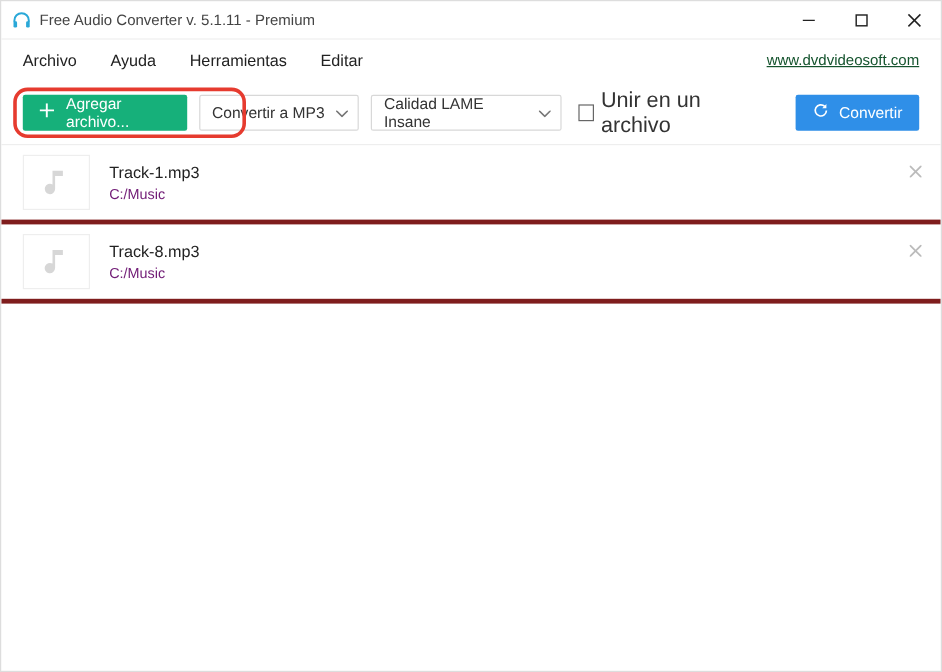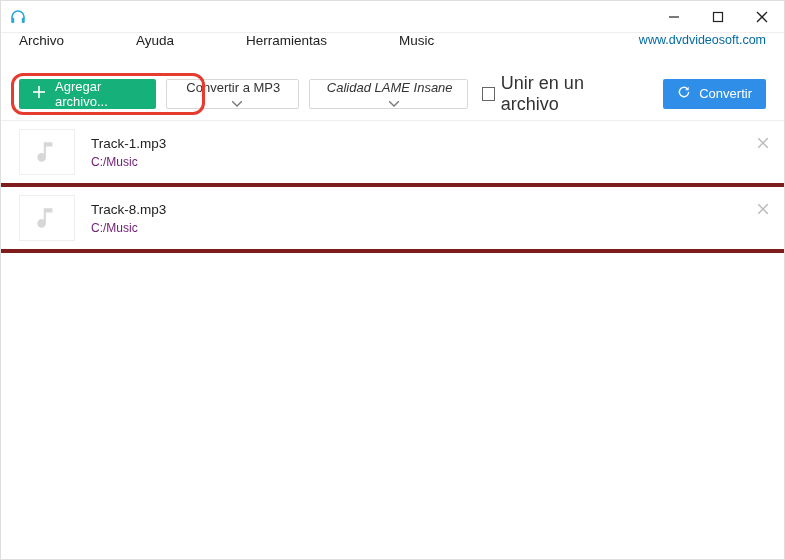--- a/index.html
+++ b/index.html
@@ -35,31 +35,32 @@
   .winbtn {
     width: 44px; height: 32px;
     display: flex; align-items: center; justify-content: center;
     color: #222;
   }
   .winbtn svg { display:block; }
   
   .menubar {
     height: 34px;
     display: flex;
+    align-items: center;
     padding: 0 18px;
-    gap: 44px;
   }
   .menubar .menuitem {
     margin-right: 28px;
     font-size: 13.5px;
     color: #222;
   }
   .menubar .spacer { flex: 1; }
   .menubar .brandlink {
-    color: #0369a1;
+    color: #14532d;
+    text-decoration: underline;
     font-size: 12.5px;
   }
   
   .toolbar {
     height: 54px;
     display: flex;
     align-items: center;
     padding: 0 18px;
     gap: 10px;
     border-bottom: 1px solid #eee;
@@ -93,24 +94,23 @@
     height: 30px;
     border: 1px solid #d8d8d8;
     display: flex;
     align-items: center;
     padding: 0 8px 0 10px;
     font-size: 13px;
     color: #333;
     background: #fff;
     border-radius: 2px;
     justify-content: space-between;
-    flex-direction: column;
   }
   .dd-format { width: 150px; }
-  .dd-quality { width: 180px; font-style: italic; }
+  .dd-quality { width: 180px; }
   .chev {
     color: #777;
     margin-left: 8px;
   }
   .checkbox-wrap {
     display: flex;
     align-items: center;
     gap: 6px;
     font-size: 18px;
     color: #333;
@@ -175,20 +175,21 @@
 <body>
 
 <div class="titlebar">
   <span class="app-icon">
     <svg width="18" height="18" viewBox="0 0 24 24">
       <path fill="none" stroke="#2aa8d8" stroke-width="2.2" d="M4 14v-2a8 8 0 0 1 16 0v2"></path>
       <rect x="3" y="13" width="4" height="7" rx="1.5" fill="#2aa8d8"></rect>
       <rect x="17" y="13" width="4" height="7" rx="1.5" fill="#2aa8d8"></rect>
     </svg>
   </span>
+  <span class="title">Free Audio Converter v. 5.1.11 - Premium</span>
   <span class="spacer"></span>
   <span class="winbtn">
     <svg width="12" height="12">
         <line x1="1" y1="6" x2="11" y2="6" stroke="#222" stroke-width="1.2"></line>
       </svg>
   </span>
   <span class="winbtn">
     <svg width="12" height="12">
         <rect x="1.5" y="1.5" width="9" height="9" fill="none" stroke="#222" stroke-width="1.2"></rect>
       </svg>
@@ -198,21 +199,21 @@
       <line x1="1" y1="1" x2="11" y2="11" stroke="#222" stroke-width="1.3"></line>
       <line x1="11" y1="1" x2="1" y2="11" stroke="#222" stroke-width="1.3"></line>
     </svg>
   </span>
 </div>
 
 <div class="menubar">
   <span class="menuitem">Archivo</span>
   <span class="menuitem">Ayuda</span>
   <span class="menuitem">Herramientas</span>
-  <span class="menuitem">Music</span>
+  <span class="menuitem">Editar</span>
   <span class="spacer"></span>
   <a class="brandlink">www.dvdvideosoft.com</a>
 </div>
 
 <div class="toolbar">
   <div class="highlight-ring"></div>
 
   <div class="btn-add">
     <span class="plus">
       <svg width="12" height="12">

